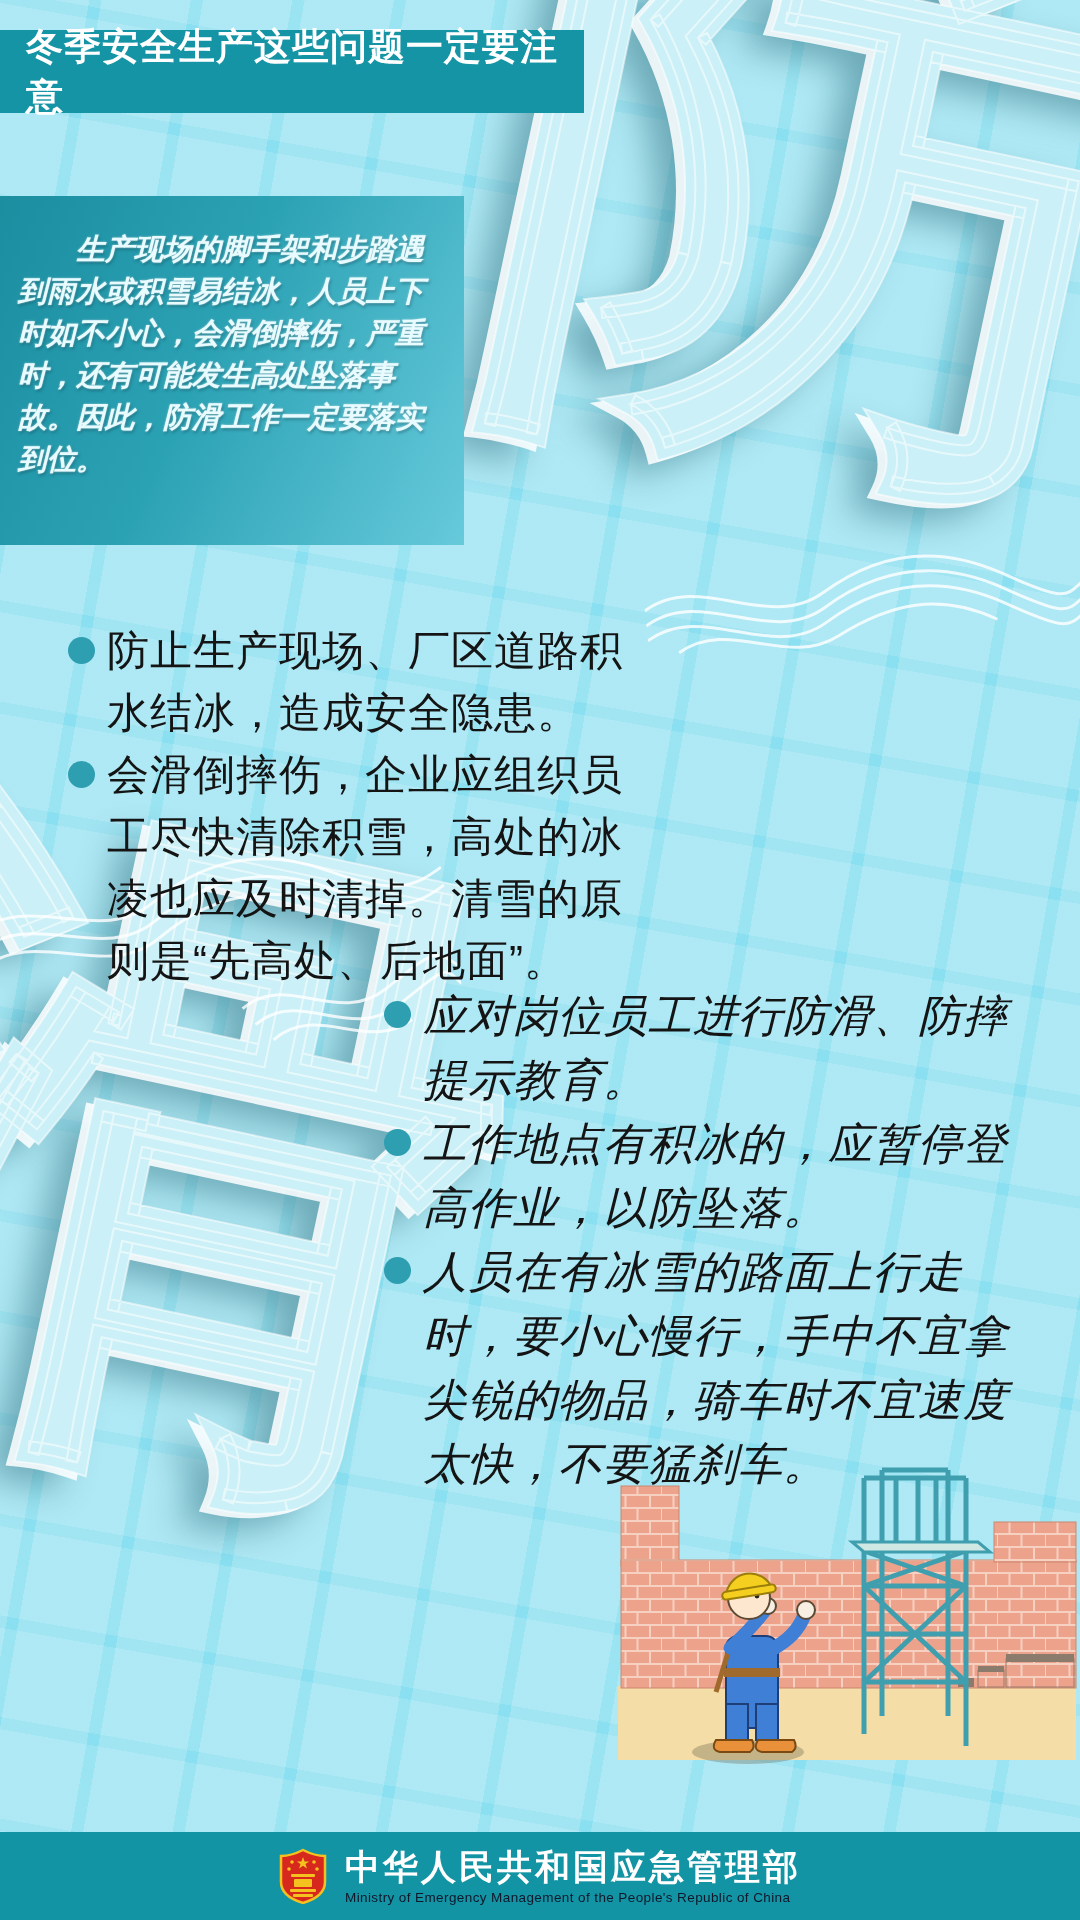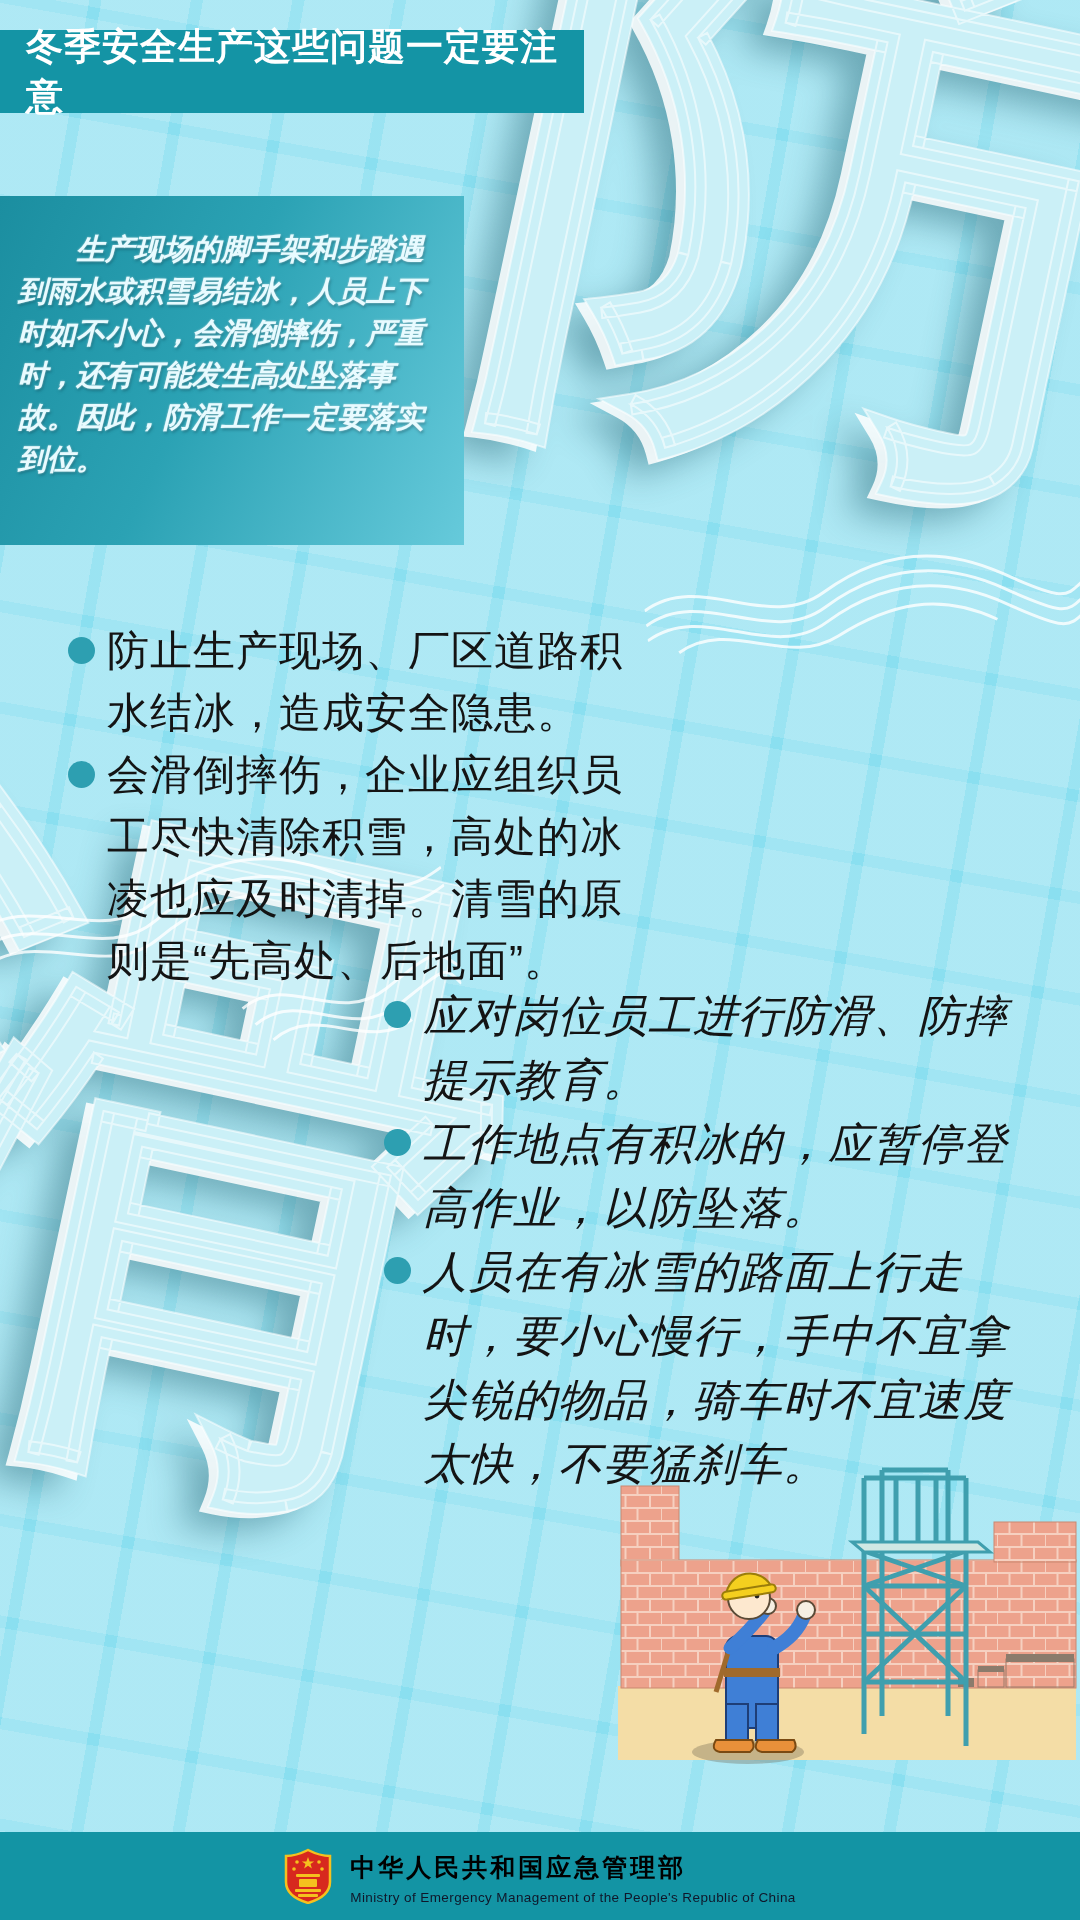--- a/index.html
+++ b/index.html
@@ -39,21 +39,21 @@
   
   .wave{position:absolute;z-index:3;pointer-events:none;}
   .wave-right{left:645px;top:548px;transform:rotate(-6deg);}
   .wave-left{left:-15px;top:852px;transform:rotate(-10deg);}
   
   .illus{position:absolute;left:566px;top:1456px;z-index:4;}
   
   .footer{position:absolute;left:0;top:1832px;width:1080px;height:88px;background:#1394a4;
     display:flex;align-items:center;justify-content:center;z-index:6;}
   .footer .wrap{display:flex;align-items:center;gap:18px;}
-  .footer .cn{color:#000000;font-size:25px;font-weight:bold;letter-spacing:3px;line-height:40px;}
+  .footer .cn{color:#ffffff;font-size:35px;font-weight:bold;letter-spacing:3px;line-height:40px;}
   .footer .en{color:#0f172a;font-size:13.5px;letter-spacing:.4px;margin-top:3px;}
 </style>
 </head>
 <body>
 
 <div class="poster">
 
   <div class="bg-char fang">防</div>
   <div class="bg-char hua">滑</div>
 

